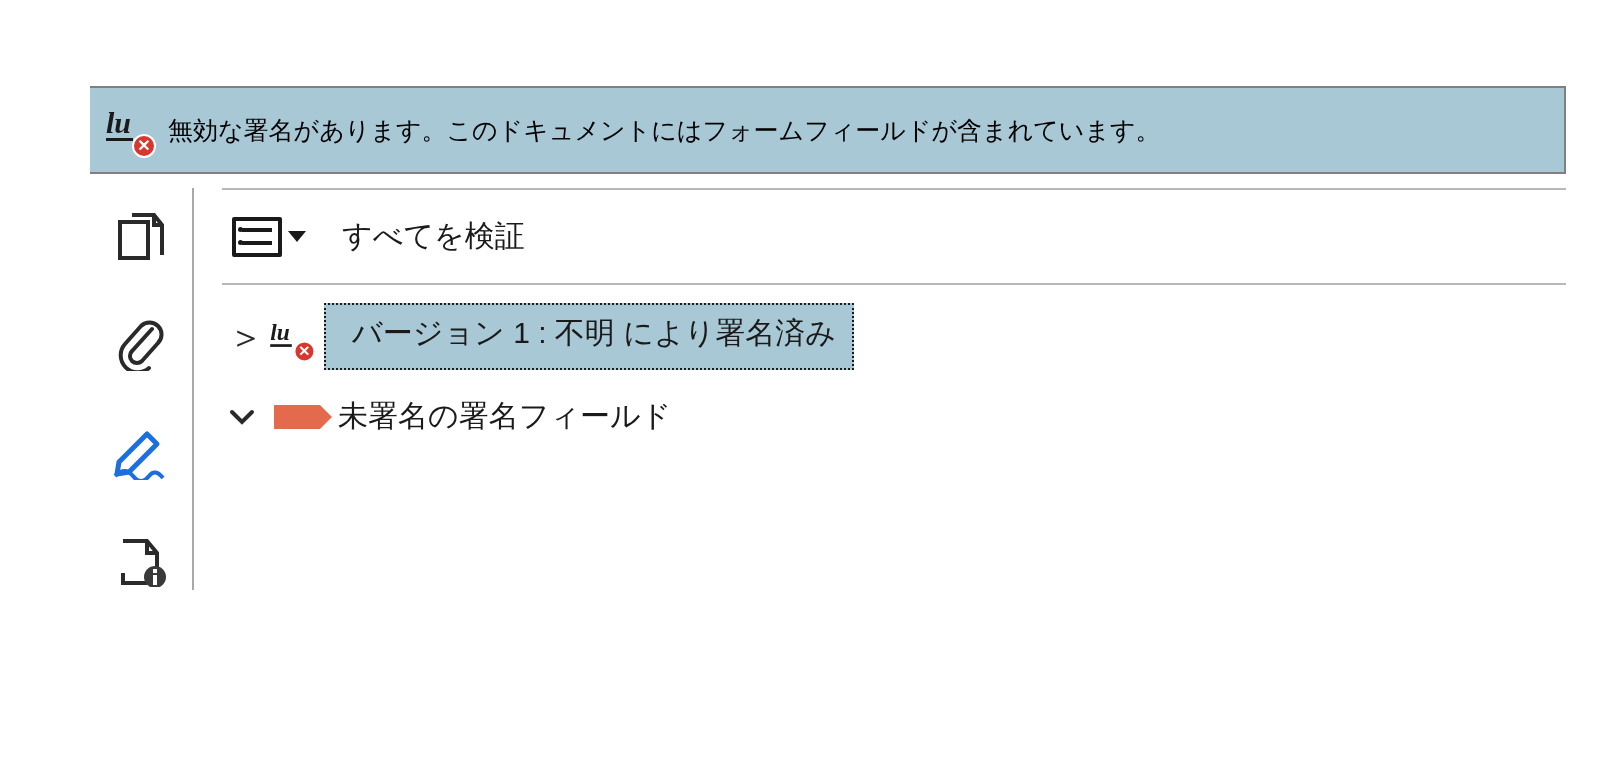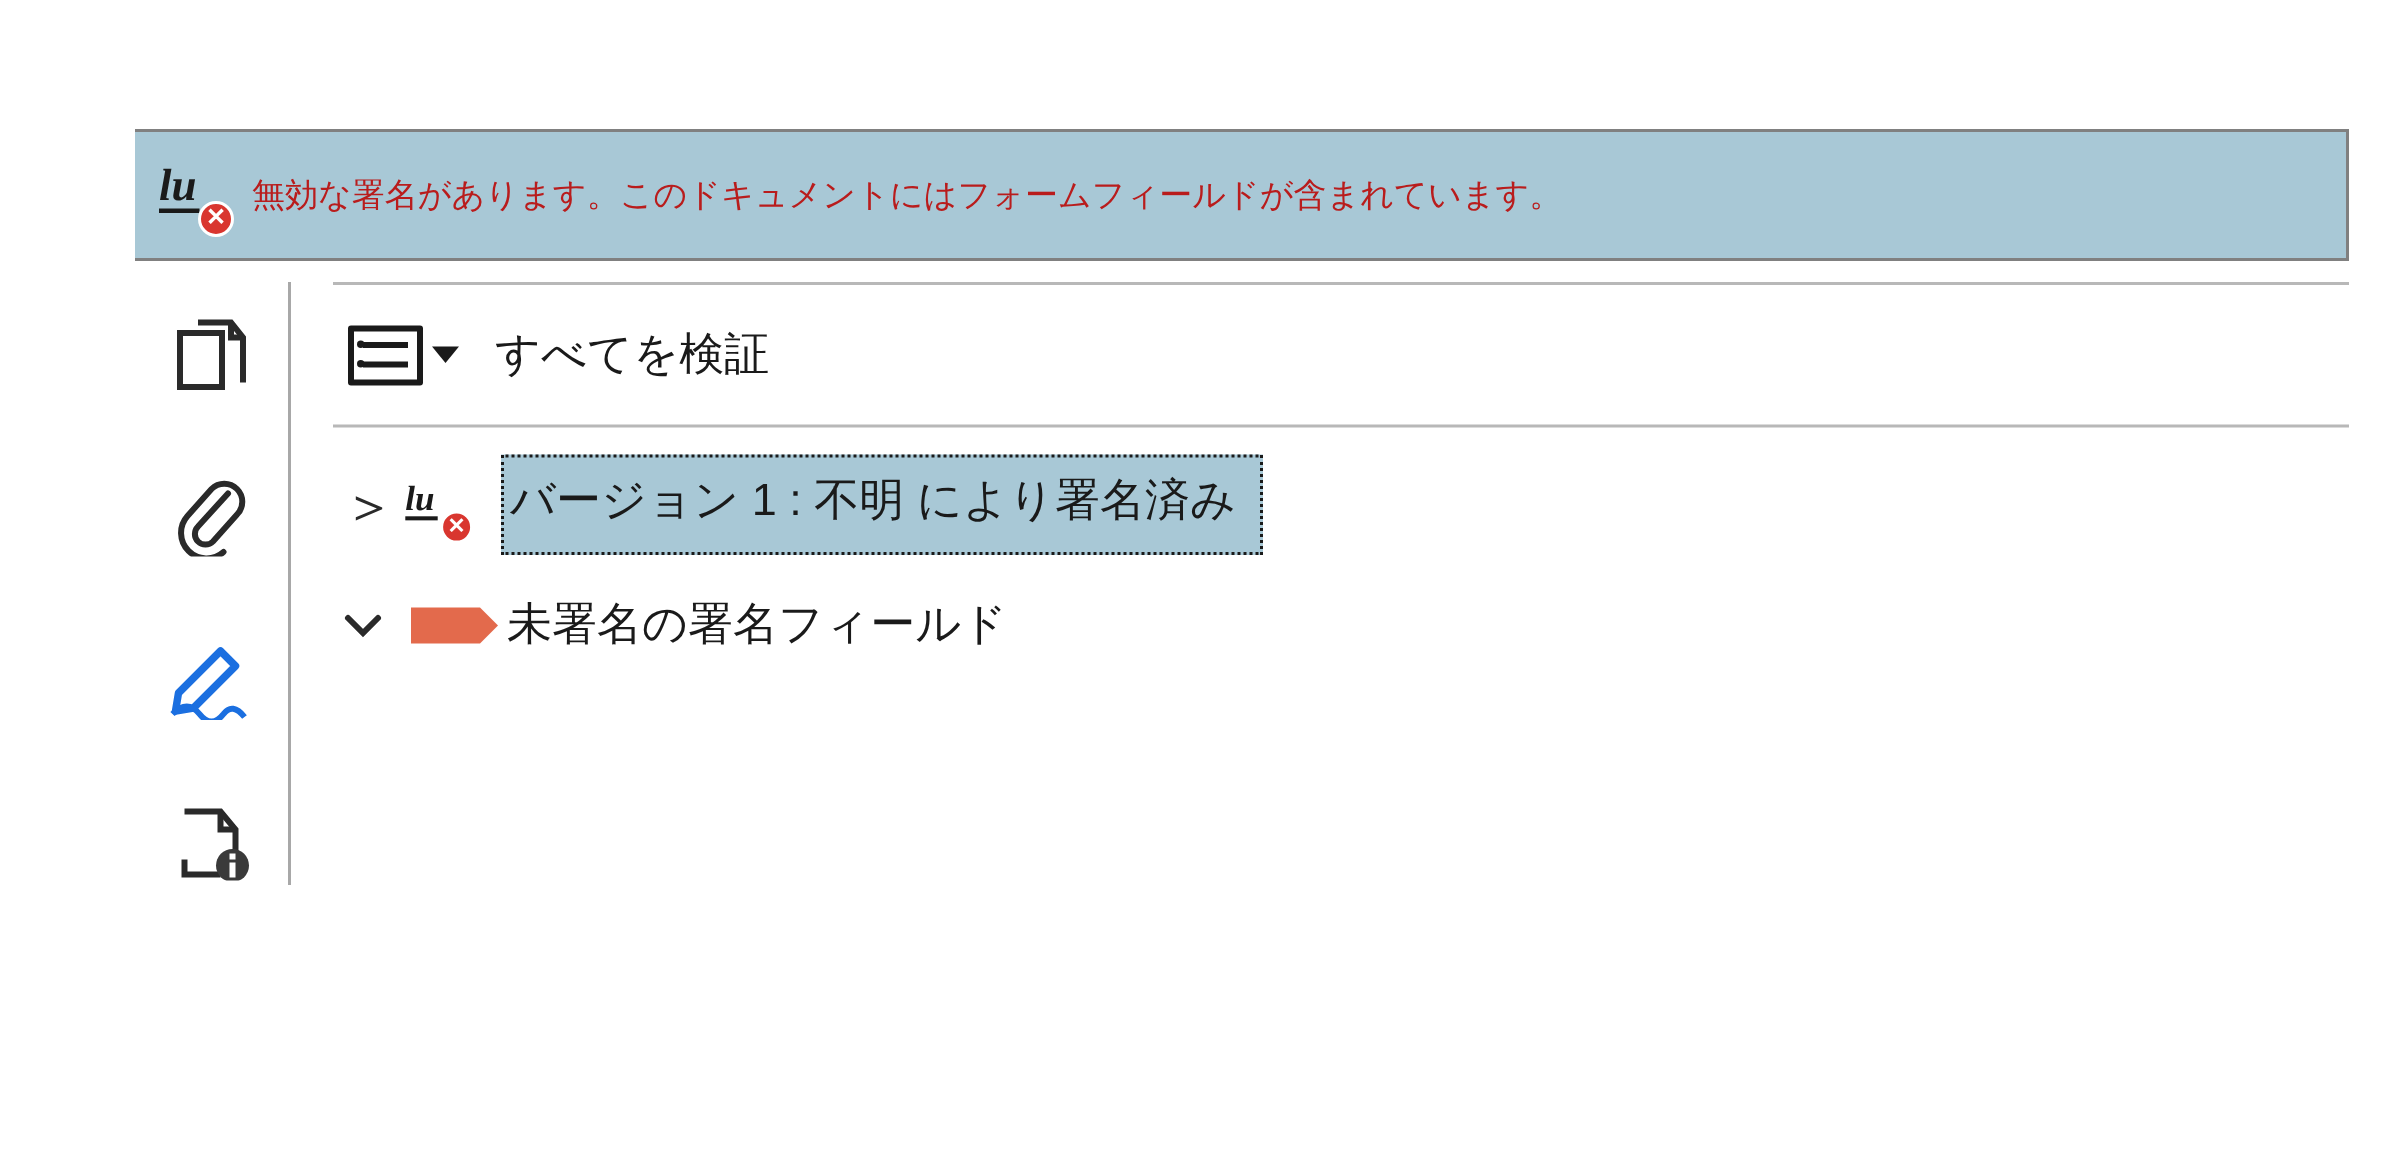--- a/index.html
+++ b/index.html
@@ -52,22 +52,22 @@
       border: 2px solid #ffffff;
       color: #ffffff;
       font-size: 16px;
       font-weight: bold;
       display: flex;
       align-items: center;
       justify-content: center;
       line-height: 1;
     }
     .banner-text {
-      font-size: 22px;
-      color: #b91c1c;
+      font-size: 25px;
+      color: #000000;
       white-space: nowrap;
     }
     
     .lower {
       display: flex;
       margin-top: 14px;
     }
     .sidebar {
       width: 104px;
       flex: 0 0 104px;
@@ -92,21 +92,21 @@
     }
     .panel-title {
       font-size: 32px;
       color: #333;
       padding: 30px 0 26px 0;
     }
     .hr { border-top: 2px solid #b8b8b8; }
     .verify-row {
       display: flex;
       align-items: center;
-      gap: 24px;
+      gap: 36px;
       padding: 26px 0 26px 10px;
     }
     .options-icon {
       display: flex;
       align-items: center;
       gap: 2px;
     }
     .options-box {
       width: 50px;
       height: 40px;
@@ -154,24 +154,23 @@
       width: 28px;
       text-align: center;
       line-height: 1;
     }
     .sig-small {
       transform: scale(0.9);
     }
     .selected-label {
       background: #a8c8d6;
       border: 2px dotted #1a1a1a;
-      padding: 8px 16px 14px 4px;
+      padding: 8px 16px 14px 26px;
       font-size: 30px;
       color: #1a1a1a;
-      margin-left: 10px;
     }
     .tree-row2 {
       display: flex;
       align-items: center;
       gap: 18px;
       padding: 26px 0 0 6px;
     }
     .chev-down-svg { width: 28px; height: 28px; }
     .tag-icon {
       width: 46px; height: 24px;

